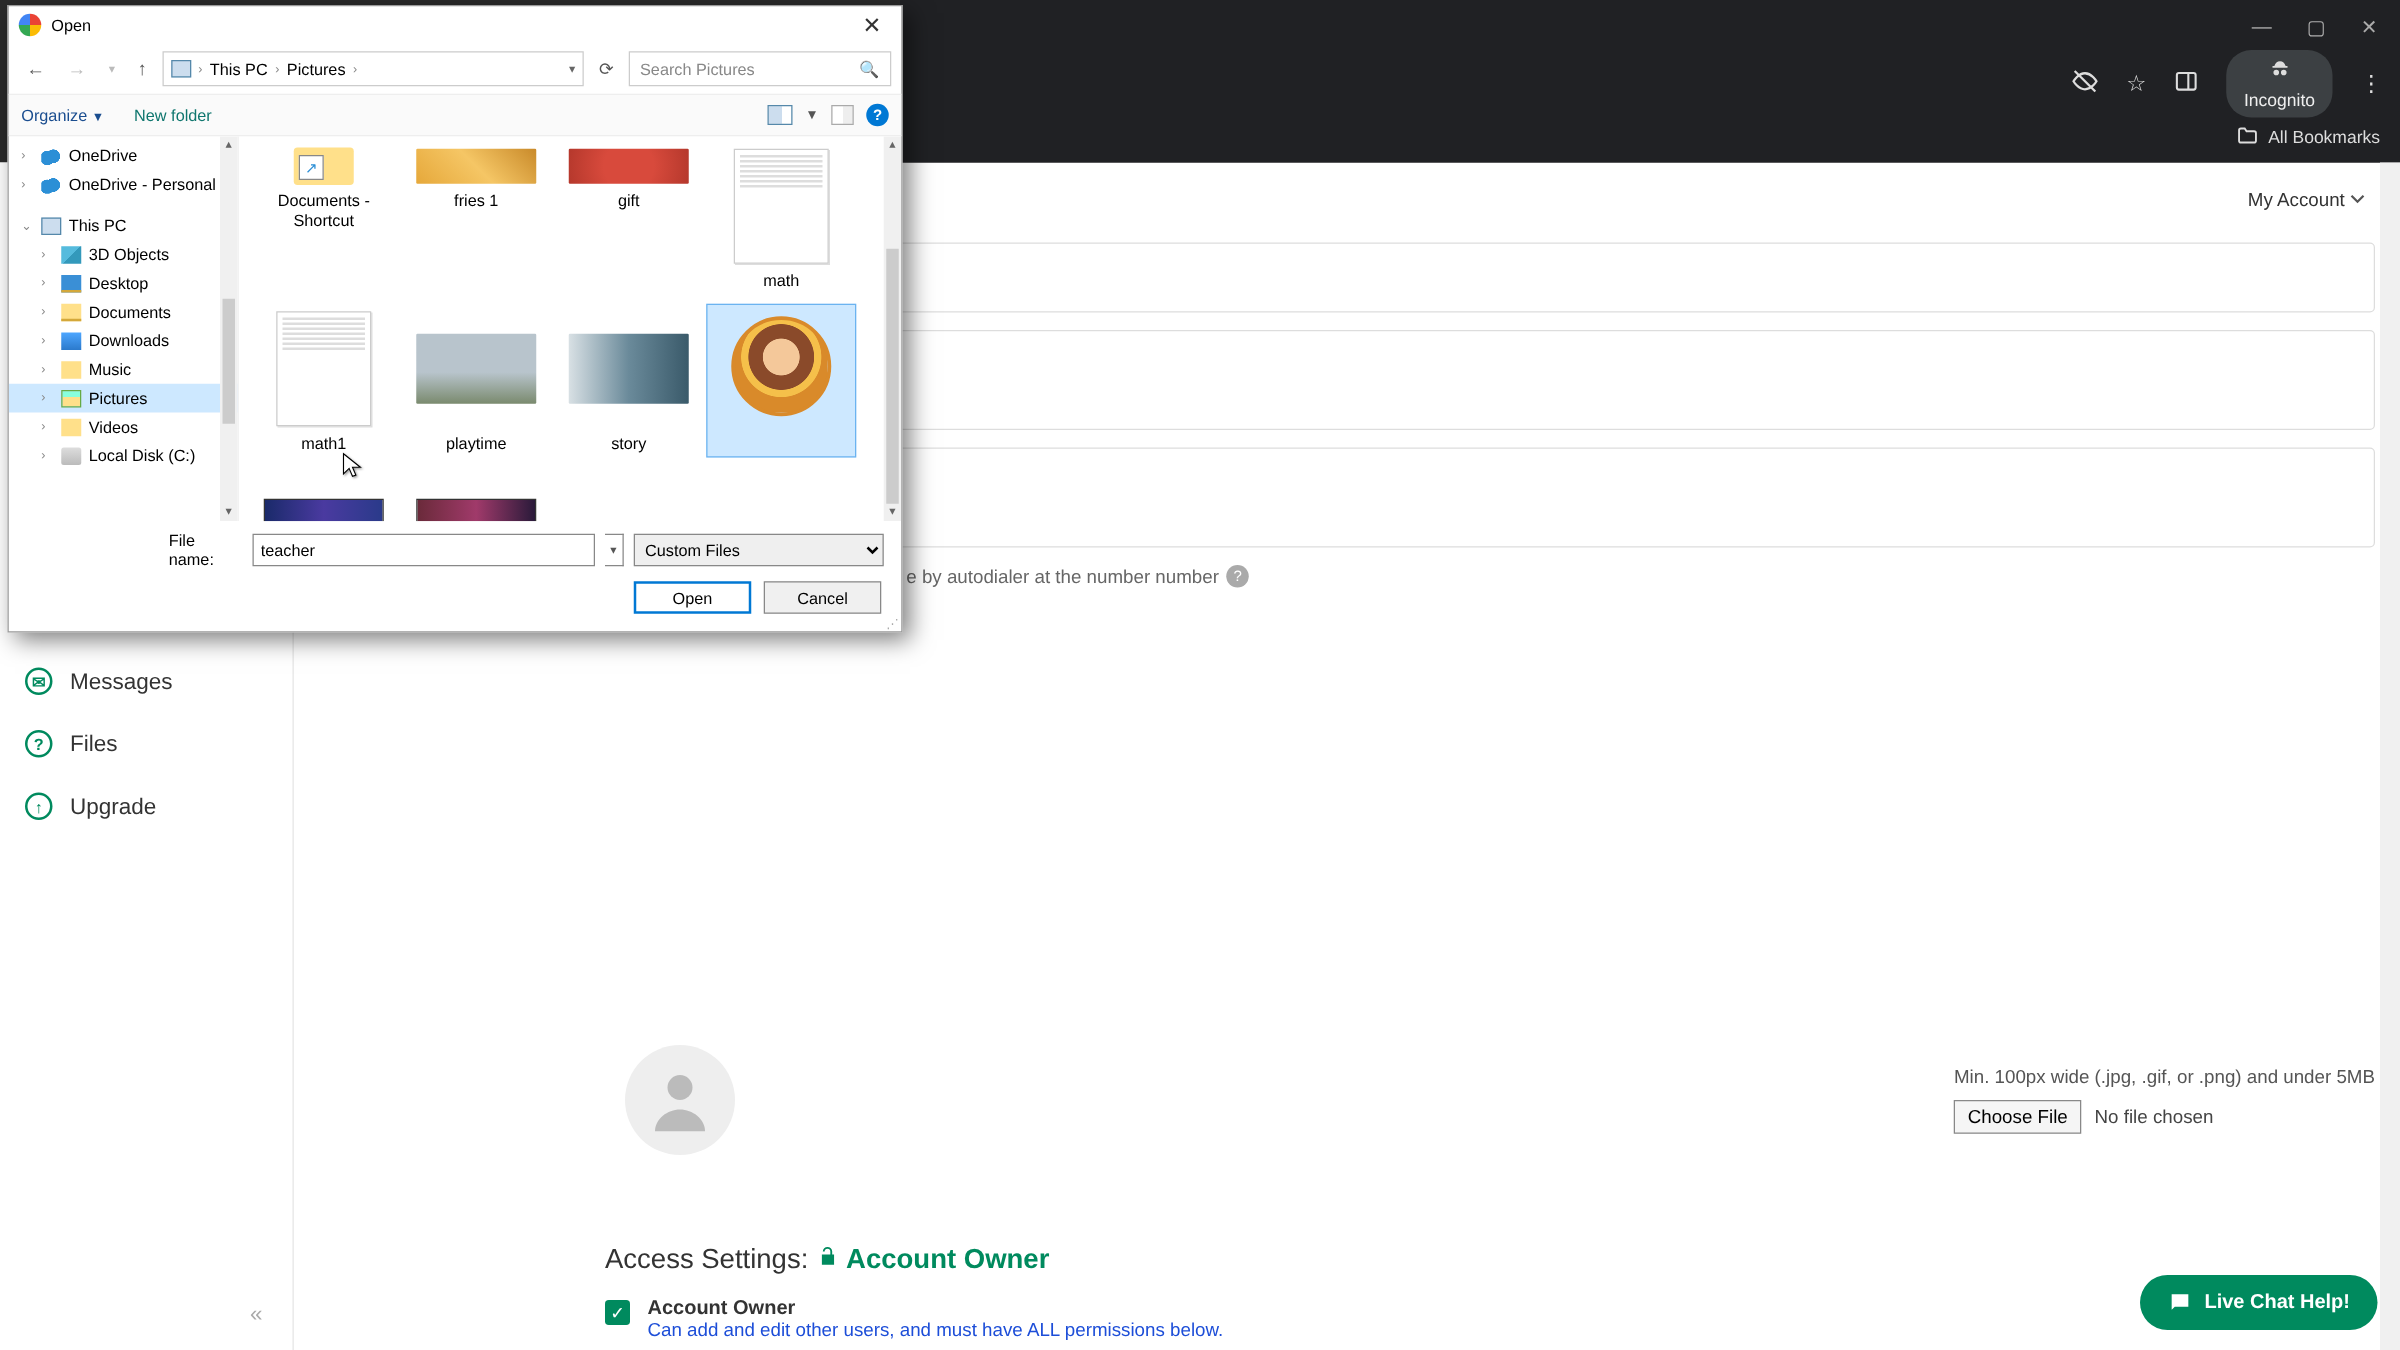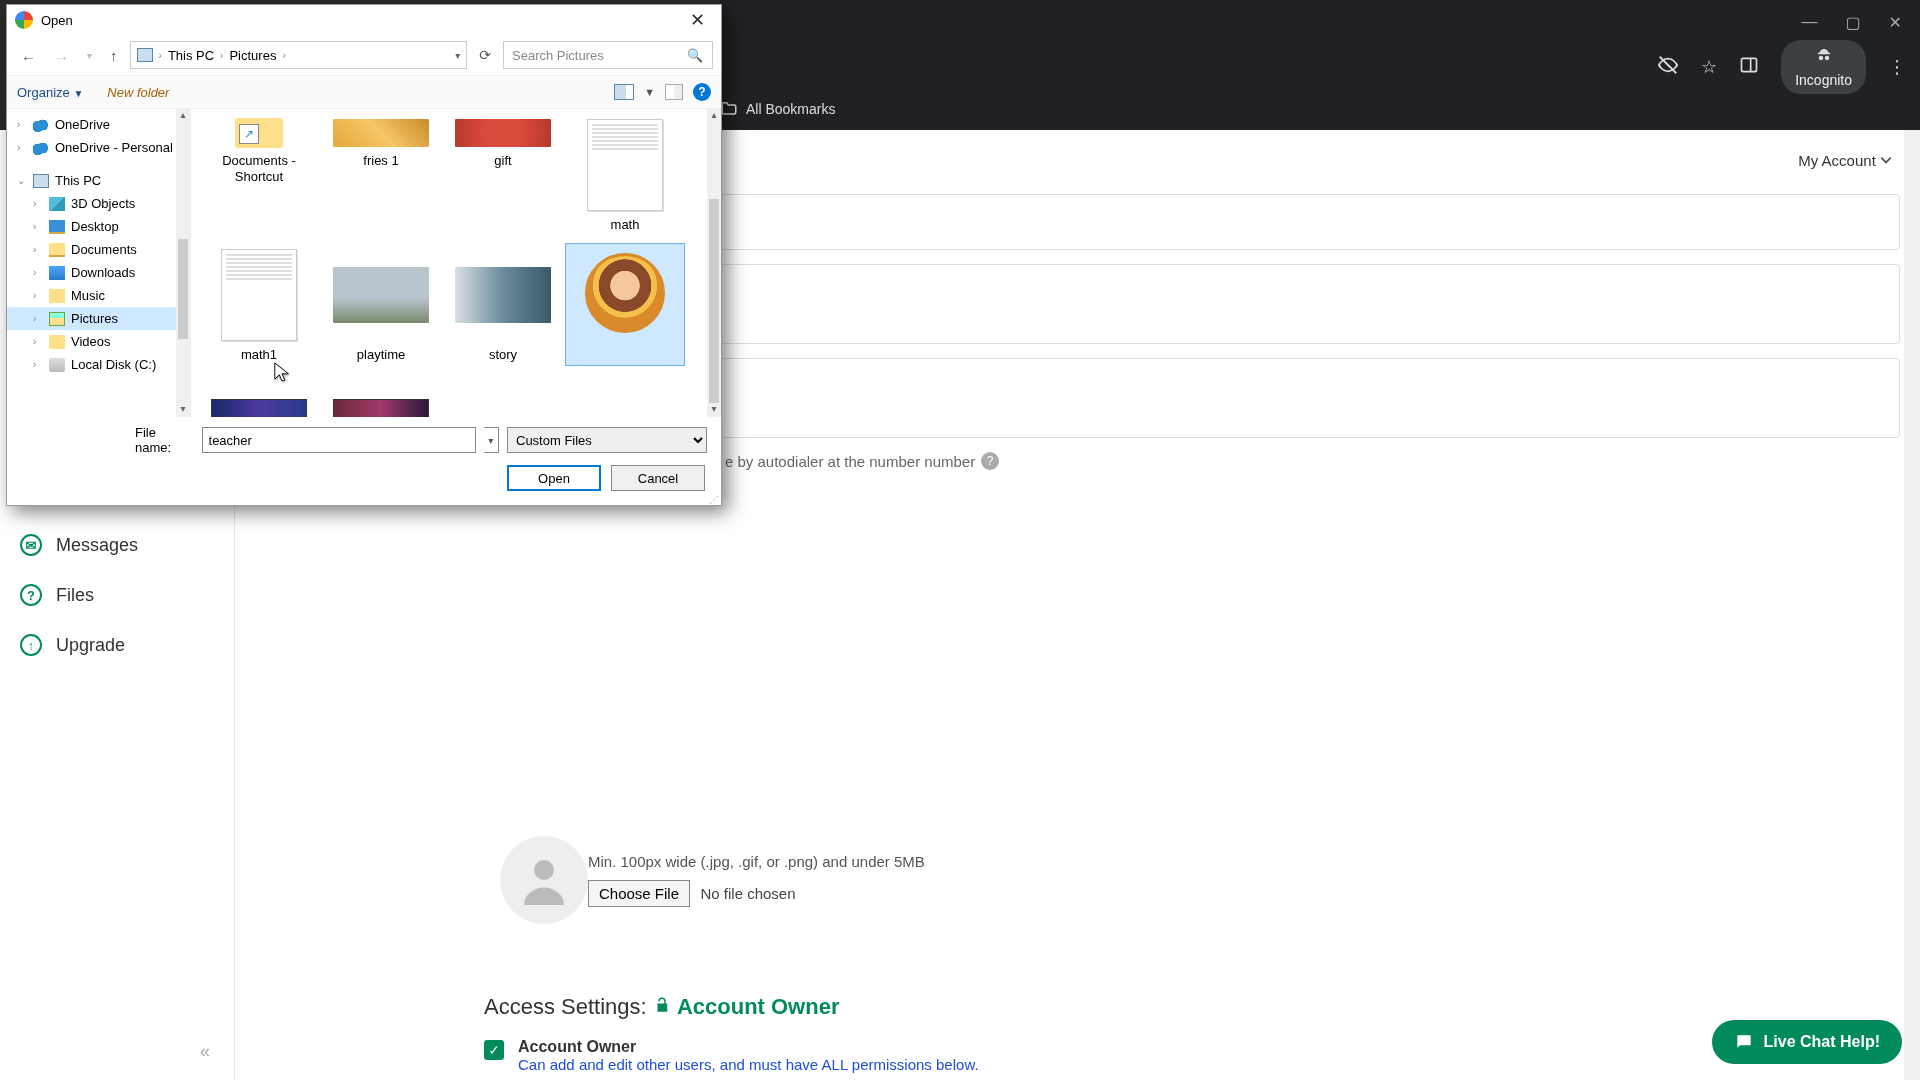--- a/index.html
+++ b/index.html
@@ -7,41 +7,41 @@
 
 
 .browser-top { position: absolute; top: 0; right: 0; height: 130px; width: calc(100% - 720px); background: #202124; z-index: 1; display: flex; flex-direction: column; }
 .browser-winctrl { display: flex; justify-content: flex-end; align-items: center; height: 44px; gap: 28px; padding-right: 18px; }
 .browser-winctrl span { color: #aaa; font-size: 16px; }
 .browser-toolbar { display: flex; justify-content: flex-end; align-items: center; height: 46px; gap: 22px; padding-right: 14px; }
 .browser-toolbar .ico { color: #ddd; font-size: 18px; }
 .incognito-pill { display: flex; align-items: center; gap: 8px; background: #3c4043; border-radius: 20px; padding: 6px 14px; color: #eee; font-size: 14px; flex-direction: column; }
 .incognito-pill svg { width: 18px; height: 18px; }
 .menu-dots { color: #ddd; font-size: 18px; }
-.bookmark-bar { display: flex; justify-content: flex-start; align-items: center; height: 38px; padding-right: 16px; color: #ddd; font-size: 14px; gap: 8px; }
+.bookmark-bar { display: flex; justify-content: flex-end; align-items: center; height: 38px; padding-right: 16px; color: #ddd; font-size: 14px; gap: 8px; }
 
 
 .webpage { position: absolute; top: 130px; left: 0; right: 0; bottom: 0; background: #fff; z-index: 0; }
 .wp-side { position: absolute; left: 0; top: 0; width: 235px; bottom: 0; border-right: 1px solid #e5e5e5; background: #fff; }
 .wp-side .item { display: flex; align-items: center; gap: 14px; padding: 14px 20px; font-size: 18px; color: #333; cursor: pointer; }
 .wp-side .item .circ { width: 22px; height: 22px; border: 2px solid #008a5e; border-radius: 50%; display: flex; align-items: center; justify-content: center; color: #008a5e; font-size: 13px; font-weight: bold; }
 .wp-side .collapse { position: absolute; bottom: 18px; left: 200px; color: #aaa; font-size: 18px; }
 .wp-side-items { position: absolute; top: 390px; left: 0; right: 0; }
 
 .wp-main { position: absolute; left: 460px; top: 0; right: 20px; bottom: 0; }
 .wp-topbar { display: flex; justify-content: flex-end; align-items: center; height: 60px; color: #333; font-size: 15px; padding-right: 8px; }
 .myacct svg { width: 12px; height: 12px; }
 .wp-card { background: #fff; border: 1px solid #ddd; border-radius: 4px; margin-bottom: 14px; }
 .card-a { height: 56px; margin-top: 4px; }
 .card-b { height: 80px; margin-top: 12px; }
 .card-c { height: 80px; margin-top: 12px; }
 .wp-consent { color: #666; font-size: 15px; margin: 10px 0 20px 265px; display: flex; align-items: center; gap: 6px; }
 .wp-consent .qmark { width: 18px; height: 18px; border-radius: 50%; background: #aaa; color: #fff; display: inline-flex; align-items: center; justify-content: center; font-size: 12px; }
 
-.avatar-row { display: flex; align-items: center; margin-left: 40px; margin-top: 366px; }
+.avatar-row { display: flex; align-items: center; margin-left: 40px; margin-top: 366px; justify-content: space-between; }
 .avatar { width: 88px; height: 88px; border-radius: 50%; background: #eee; display: flex; align-items: center; justify-content: center; }
 .avatar svg { width: 60px; height: 60px; fill: #bbb; }
 .avatar-text .hint { color: #555; font-size: 15px; margin-bottom: 10px; }
 .avatar-text .filebtn { border: 1px solid #888; background: #f5f5f5; padding: 4px 10px; font-size: 15px; margin-right: 6px; }
 .avatar-text .nofile { color: #444; font-size: 15px; }
 
 .access-section { margin-top: 70px; }
 .access-title { font-size: 22px; color: #333; padding: 0 0 18px 24px; }
 .access-title .owner { color: #008a5e; font-weight: 600; }
 .access-title .lock { color: #008a5e; }
@@ -64,21 +64,21 @@
 .dlg-nav .arr.dis { color: #bbb; }
 .dlg-nav .crumb { flex: 1; border: 1px solid #ccc; height: 28px; display: flex; align-items: center; padding: 0 6px; font-size: 13px; gap: 6px; }
 .dlg-nav .crumb .pc-ico { width: 16px; height: 14px; background: #cde; border: 1px solid #58a; }
 .dlg-nav .crumb .chev { color: #888; font-size: 10px; }
 .dlg-nav .crumb .dd { margin-left: auto; color: #666; font-size: 10px; }
 .dlg-nav .refresh { color: #555; font-size: 14px; padding: 0 6px; }
 .dlg-nav .search { border: 1px solid #ccc; height: 28px; width: 210px; display: flex; align-items: center; padding: 0 8px; font-size: 13px; color: #888; justify-content: space-between; }
 .dlg-toolbar { display: flex; align-items: center; height: 34px; padding: 0 10px; background: #fafafa; border-top: 1px solid #eee; border-bottom: 1px solid #eee; font-size: 13px; }
 .dlg-toolbar .org { color: #1a4d8f; cursor: pointer; }
 .dlg-toolbar .org small { font-size: 10px; }
-.dlg-toolbar .nf { margin-left: 24px; color: #a16207; cursor: pointer; font-style: italic; }
+.dlg-toolbar .nf { margin-left: 24px; color: #0f766e; cursor: pointer; }
 .dlg-toolbar .rt { margin-left: auto; display: flex; align-items: center; gap: 10px; }
 .dlg-toolbar .rt .view-ico { width: 20px; height: 16px; border: 1px solid #58a; background: linear-gradient(to right,#cde 60%,#fff 60%); }
 .dlg-toolbar .rt .prev-ico { width: 18px; height: 16px; border: 1px solid #aaa; background: linear-gradient(to right,#fff 50%,#eee 50%); }
 .dlg-toolbar .rt .help-ico { width: 18px; height: 18px; border-radius: 50%; background: #0078d4; color: #fff; display: flex; align-items: center; justify-content: center; font-size: 12px; font-weight: bold; }
 .dlg-body { flex: 1; display: flex; overflow: hidden; position: relative; }
 .tree { width: 184px; border-right: 1px solid #eee; overflow-y: auto; font-size: 13px; padding-top: 4px; position: relative; }
 .tree .scr { position: absolute; right: 0; top: 0; bottom: 0; width: 14px; background: #f0f0f0; }
 .tree .scr .up, .tree .scr .dn { height: 14px; text-align: center; color: #666; font-size: 10px; }
 .tree .scr .dn { position: absolute; bottom: 0; left: 0; right: 0; }
 .tree .scr .thumb { position: absolute; left: 2px; right: 2px; top: 130px; height: 100px; background: #ccc; }

